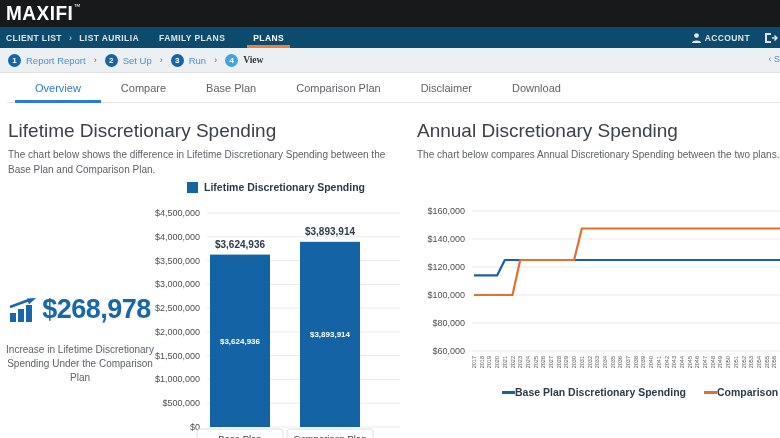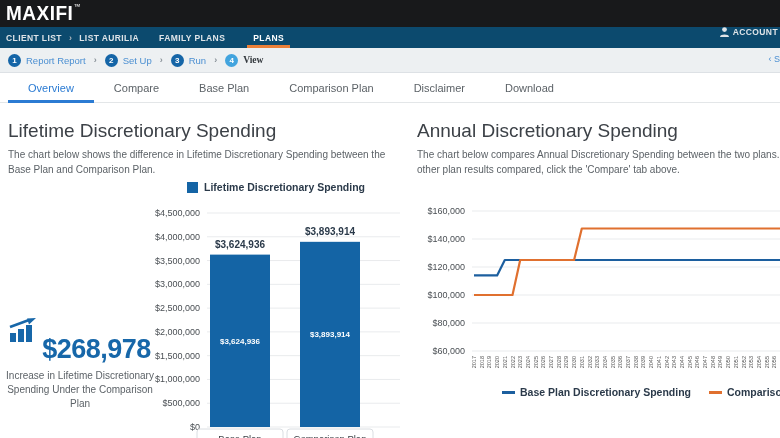--- a/index.html
+++ b/index.html
@@ -9,58 +9,58 @@
   .logo { color:#fff; font-size:19px; font-weight:800; letter-spacing:.5px; transform:scaleY(1.08); }
   .logo sup { font-size:7px; font-weight:400; vertical-align:top; }
   .navbar { height:21px; background:#0c4a6e; display:flex; align-items:stretch; color:#dfe4e8;
     font-size:8.5px; font-weight:bold; letter-spacing:.4px; position:relative;justify-content:center; }
   .nav-left { display:flex; align-items:center; }
   .crumb { padding:0 6px; display:flex; align-items:center; cursor:pointer; }
   .crumb-sep { color:#aeb7bd; font-size:9px; padding:0 1px; }
   .nav-item { display:flex; align-items:center; padding:0 14px; position:relative; cursor:pointer; }
   .nav-item.active { color:#fff; }
   .nav-item.active::after { content:""; position:absolute; left:8px; right:8px; bottom:0; height:3px; background:#ec8038; }
-  .nav-right { margin-left:auto; display:flex; align-items:center; gap:14px; padding-right:2px;flex-direction:column; }
+  .nav-right { margin-left:auto; display:flex; align-items:center; gap:14px; padding-right:2px; }
   .account { display:flex; align-items:center; gap:4px; cursor:pointer; }
   .stepsbar { height:25px; background:#edf0f2; border-bottom:1px solid #dde1e5;
     display:flex; align-items:center; padding:0 8px; position:relative; }
   .step { display:flex; align-items:center; gap:5px; }
   .step-circle { width:13px; height:13px; border-radius:50%; background:#1565a7; color:#fff;
     font-size:8px; font-weight:bold; display:flex; align-items:center; justify-content:center; }
   .step.active .step-circle { background:#42a4de; }
   .step-label { font-size:9.5px; color:#4b8fd2; }
   .step.active .step-label { color:#33383d; font-weight:bold;font-family:Liberation Serif, serif; }
   .step-sep { color:#8a9299; font-size:9px; font-weight:bold; margin:0 8px; }
   .corner-frag { position:absolute; right:0; top:6px; font-size:9px; color:#4b8fd2; white-space:nowrap; cursor:pointer; }
   .tabsbar { height:30px; background:#fff; border-bottom:1px solid #e3e6e8;
-    display:flex; align-items:stretch; padding-left:8px; }
+    display:flex; align-items:stretch; padding-left:8px;margin-left:7px; }
   .tab { display:flex; align-items:center; padding:0 20px; font-size:11px; color:#5c6267;
     cursor:pointer; position:relative; }
   .tab.active { color:#2b7bd3; }
   .tab.active::after { content:""; position:absolute; left:0; right:0; bottom:-1px; height:3px; background:#2b7bd3; }
   .content { position:relative; width:780px; height:362px; background:#fff; }
   .panel-title { position:absolute; top:17px; font-size:19px; color:#3c4147; font-weight:400; }
   .panel-desc { position:absolute; top:45px; font-size:10px; color:#5c6267; line-height:1.45; }
   .lp-title { left:8px; }
   .lp-desc { left:8px; width:400px; }
   .rp-title { left:417px; }
   .rp-desc { left:417px; width:363px; overflow:hidden; }
   .rp-desc div { white-space:nowrap; }
   .stat { position:absolute; left:0px; top:191px; width:160px; text-align:center; }
   .stat-row { display:flex; align-items:center; justify-content:center; gap:5px; }
-  .stat-value { font-size:27px; font-weight:bold; color:#1767a9; letter-spacing:-.5px;margin-top:40px; }
-  .stat-caption { margin-top:4px; font-size:10px; color:#5c6267; line-height:1.4; }
+  .stat-value { font-size:27px; font-weight:bold; color:#1767a9; letter-spacing:-.5px; }
+  .stat-caption { margin-top:18px; font-size:10px; color:#5c6267; line-height:1.4; }
   .left-chart { position:absolute; left:152px; top:77px; width:248px; }
   .chart-legend { display:flex; align-items:center; justify-content:center; gap:6px;
     font-size:10.5px; font-weight:bold; color:#2b3a4a; height:14px; margin-bottom:6px; white-space:nowrap; }
   .legend-sq { width:11px; height:11px; display:inline-block; }
   .legend-dash { width:13px; height:3px; display:inline-block; }
   .right-chart { position:absolute; left:417px; top:91px; width:363px; }
   .right-chart .chart-legend { margin-top:4px; margin-bottom:0; gap:18px; overflow:hidden; justify-content:flex-start; padding-left:85px; }
-  .legend-item { display:flex; align-items:center; gap:5px; }
+  .legend-item { display:flex; align-items:center; }
   svg text { font-family:"Liberation Sans", sans-serif; }
 </style>
 </head>
 <body>
 
 <div class="topbar">
   <div class="logo"><span>MAXIFI</span><sup>™</sup></div>
 </div>
 
 <div class="navbar">
@@ -175,21 +175,20 @@
         <text x="178" y="34.82275644444444" text-anchor="middle" font-size="10" font-weight="bold" fill="#2b3a4a">$3,893,914</text>
         <text x="178" y="137.41137822222223" text-anchor="middle" font-size="8" font-weight="bold" fill="#ffffff">$3,893,914</text>
         <rect x="135" y="229" width="86" height="18" rx="3" fill="none" stroke="#dadee2"></rect>
         <text x="178" y="242" text-anchor="middle" font-size="9.5" fill="#3a3f44">Comparison Plan</text>
       </svg>
   </div>
 
   <div class="panel-title rp-title">Annual Discretionary Spending</div>
   <div class="panel-desc rp-desc">
     <div>The chart below compares Annual Discretionary Spending between the two plans. T</div>
-    <div>other plan results compared, click the 'Compare' tab above.</div>
   </div>
 
   <div class="right-chart">
     <svg id="line-chart-svg" width="363" height="183" viewBox="0 0 363 183">
         <line x1="55" y1="17" x2="363" y2="17" stroke="#e9ebed" stroke-width="1"></line>
         <text x="48" y="20" text-anchor="end" font-size="9" fill="#4a4f54">$160,000</text>
         <line x1="55" y1="45" x2="363" y2="45" stroke="#e9ebed" stroke-width="1"></line>
         <text x="48" y="48" text-anchor="end" font-size="9" fill="#4a4f54">$140,000</text>
         <line x1="55" y1="73" x2="363" y2="73" stroke="#e9ebed" stroke-width="1"></line>
         <text x="48" y="76" text-anchor="end" font-size="9" fill="#4a4f54">$120,000</text>

